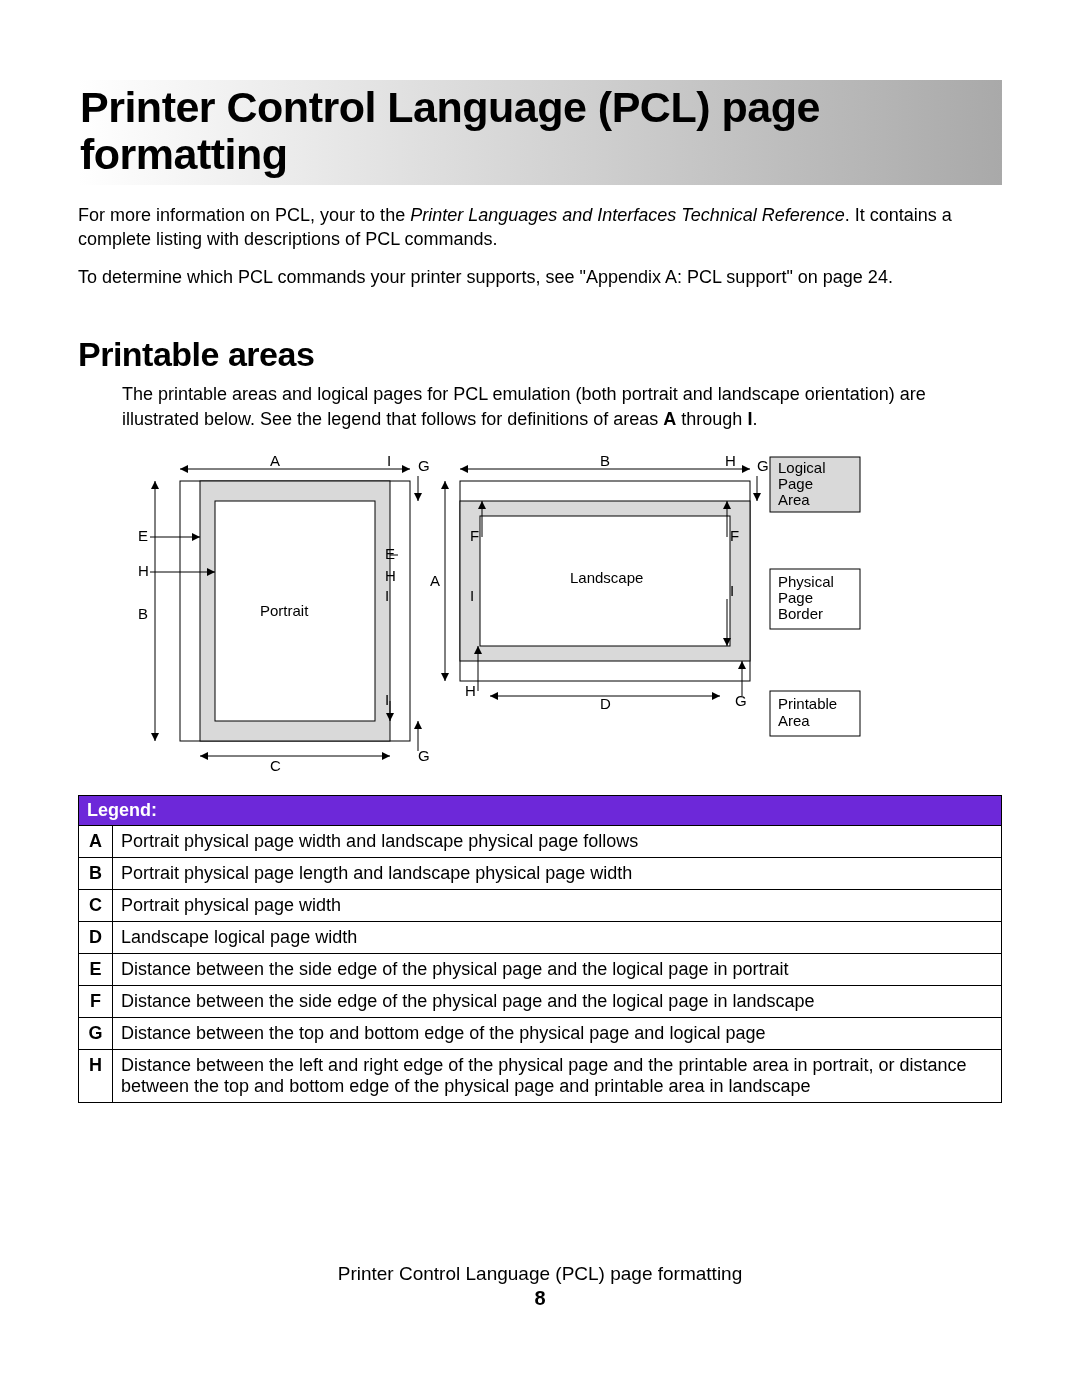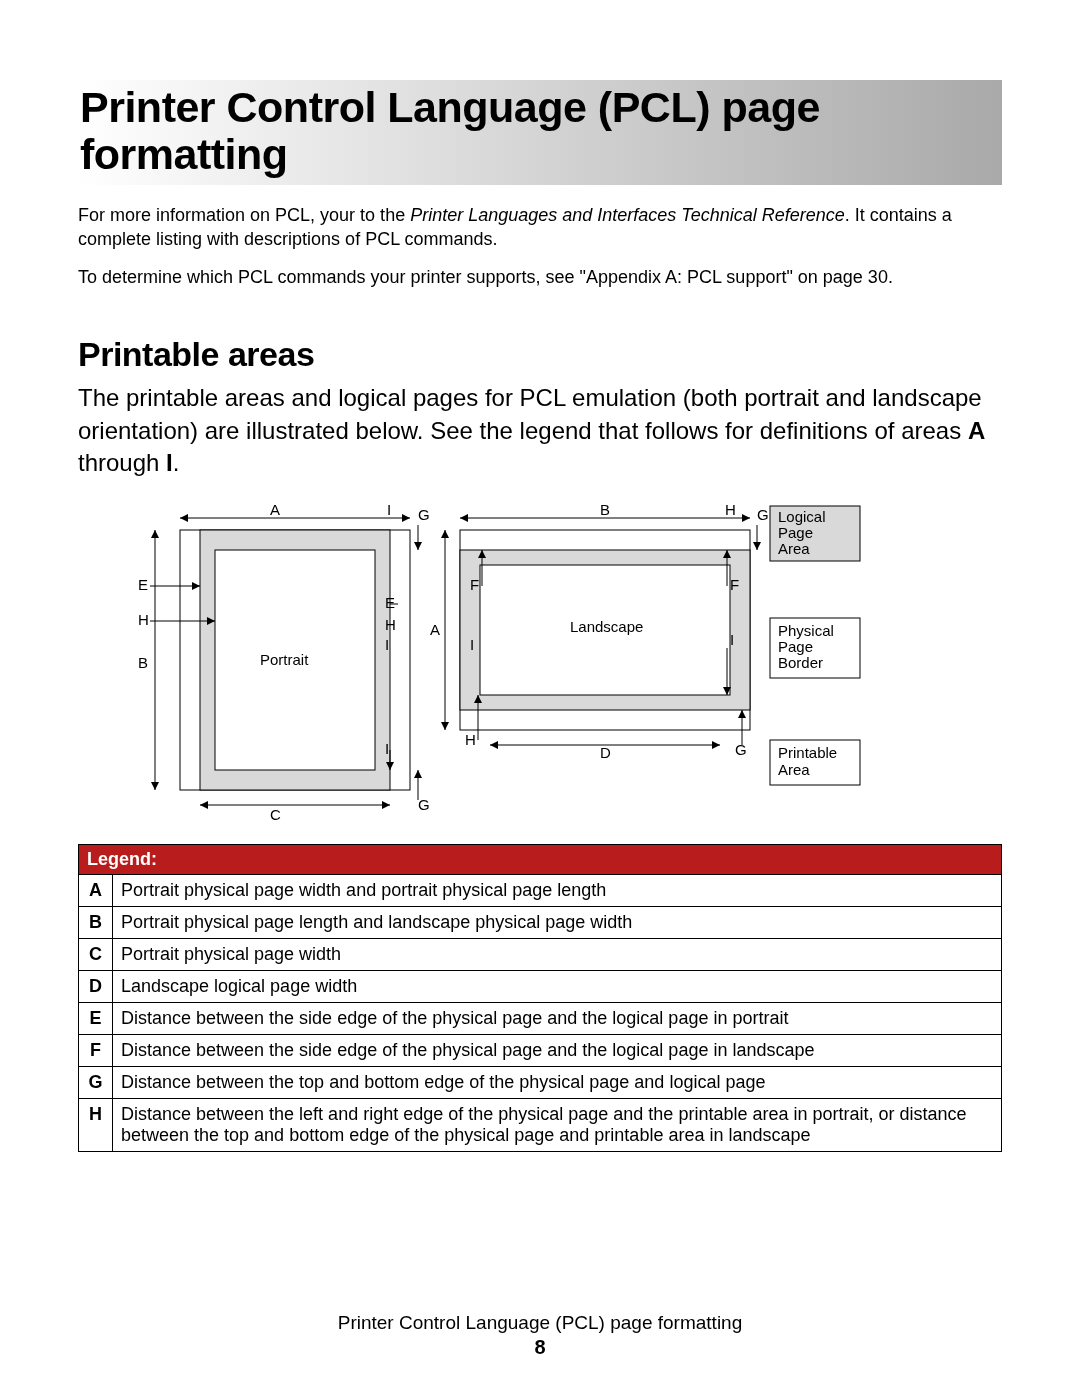--- a/index.html
+++ b/index.html
@@ -27,40 +27,41 @@
     }
     .intro-para em { font-style: italic; }
     h2.section-heading {
       font-size: 34px;
       font-weight: 700;
       margin-top: 46px;
       margin-bottom: 8px;
       letter-spacing: -0.5px;
     }
     .section-para {
-      font-size: 24px;
+      font-size: 18px;
       line-height: 1.35;
       margin-bottom: 20px;
+      margin-left: 44px;
     }
     .section-para b { font-weight: 700; }
     .diagram-wrap {
       position: relative;
       width: 820px;
       height: 320px;
       margin: 0 auto 24px auto;
     }
     .diagram-wrap svg { position: absolute; top:0; left:0; }
 
     .legend-table {
       width: 100%;
       border-collapse: collapse;
       margin-top: 4px;
     }
     .legend-table th {
-      background: #b91c1c;
+      background: #6d28d9;
       color: #fff;
       text-align: left;
       padding: 4px 8px;
       font-weight: 700;
       font-size: 18px;
       border: 1px solid #000;
     }
     .legend-table td {
       border: 1px solid #000;
       padding: 5px 8px;
@@ -87,21 +88,21 @@
   </style>
 </head>
 <body>
 
 <h1 class="page-title">Printer Control Language (PCL) page formatting</h1>
 
 <p class="intro-para">
   <span>For more information on PCL, your to the </span><em>Printer Languages and Interfaces Technical Reference</em><span>. It contains a complete listing with descriptions of PCL commands.</span>
 </p>
 
-<p class="intro-para">To determine which PCL commands your printer supports, see "Appendix A: PCL support" on page 30.</p>
+<p class="intro-para">To determine which PCL commands your printer supports, see "Appendix A: PCL support" on page 24.</p>
 
 <h2 class="section-heading">Printable areas</h2>
 
 <p class="section-para">
   <span>The printable areas and logical pages for PCL emulation (both portrait and landscape orientation) are illustrated below. See the legend that follows for definitions of areas </span><b>A</b><span> through </span><b>I</b><span>.</span>
 </p>
 
 <div class="diagram-wrap">
   <svg width="820" height="320" viewBox="0 0 820 320">
     <defs>
@@ -209,21 +210,21 @@
 
 <table class="legend-table">
   <thead>
     <tr>
         <th colspan="2">Legend:</th>
       </tr>
   </thead>
   <tbody>
     <tr>
         <td class="key">A</td>
-        <td>Portrait physical page width and portrait physical page length</td>
+        <td>Portrait physical page width and landscape physical page follows</td>
       </tr>
     <tr>
         <td class="key">B</td>
         <td>Portrait physical page length and landscape physical page width</td>
       </tr>
     <tr>
         <td class="key">C</td>
         <td>Portrait physical page width</td>
       </tr>
     <tr>

